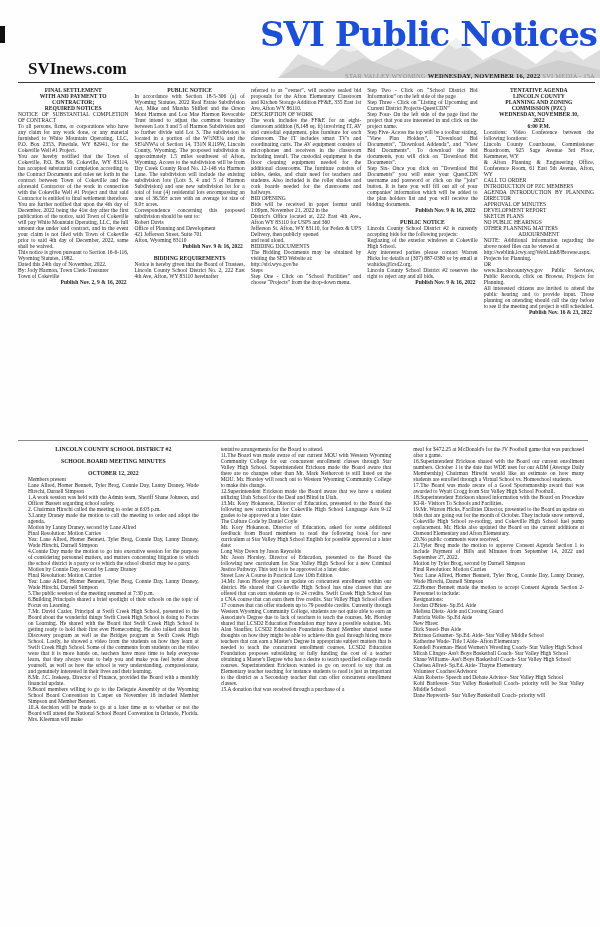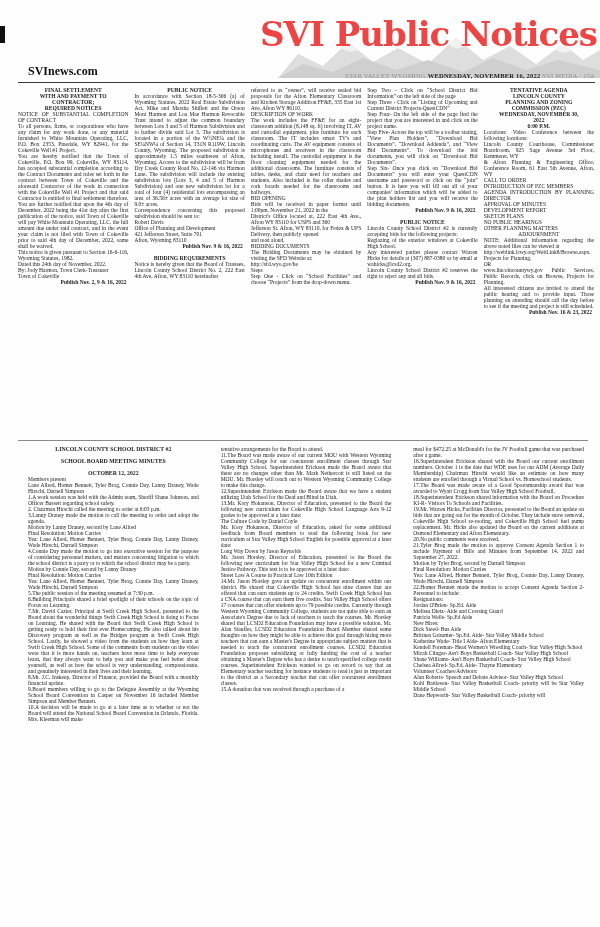--- a/index.html
+++ b/index.html
@@ -10,27 +10,27 @@
     -webkit-font-smoothing:antialiased;
   }
   
   .masthead{position:relative;height:82px;}
   .corner-mark{position:absolute;left:0;top:26px;width:5px;height:17px;background:#101010;}
   .mountain{position:absolute;right:0;top:20px;width:322px;height:58px;opacity:.85;}
   .title{
     position:absolute;right:3px;top:17px;margin:0;z-index:2;
     font-family:"DejaVu Serif","Liberation Serif",serif;
     font-weight:bold;font-size:34px;letter-spacing:-1px;line-height:1;
-    color:#ef4444;white-space:nowrap;
+    color:#1d4ed8;white-space:nowrap;
   }
   .dateline-row{
     position:absolute;left:28px;right:5px;bottom:3px;z-index:2;
     display:flex;justify-content:space-between;align-items:flex-end;
   }
-  .site{font-weight:bold;font-size:12px;color:#111;}
+  .site{font-weight:bold;font-size:17px;color:#111;}
   .dateline{font-size:6.5px;color:#909090;letter-spacing:.2px;white-space:nowrap;}
   .dateline b{color:#222;margin:0 2px;}
   .rule{border-top:1.6px solid #3a3a3a;margin:0 5px 0 18px;}
   
   .top-cols{display:flex;gap:6px;padding:4px 6px 2px 18px;min-height:350px;align-items:flex-start;}
   .top-cols .col{flex:1;min-width:0;}
   .section-rule{border-top:1px solid #8a8a8a;margin:1px 12px 2px 18px;}
   .bottom-cols{display:flex;gap:22px;padding:3px 16px 0 28px;align-items:flex-start;}
   .bottom-cols .col{flex:1;min-width:0;}
   

